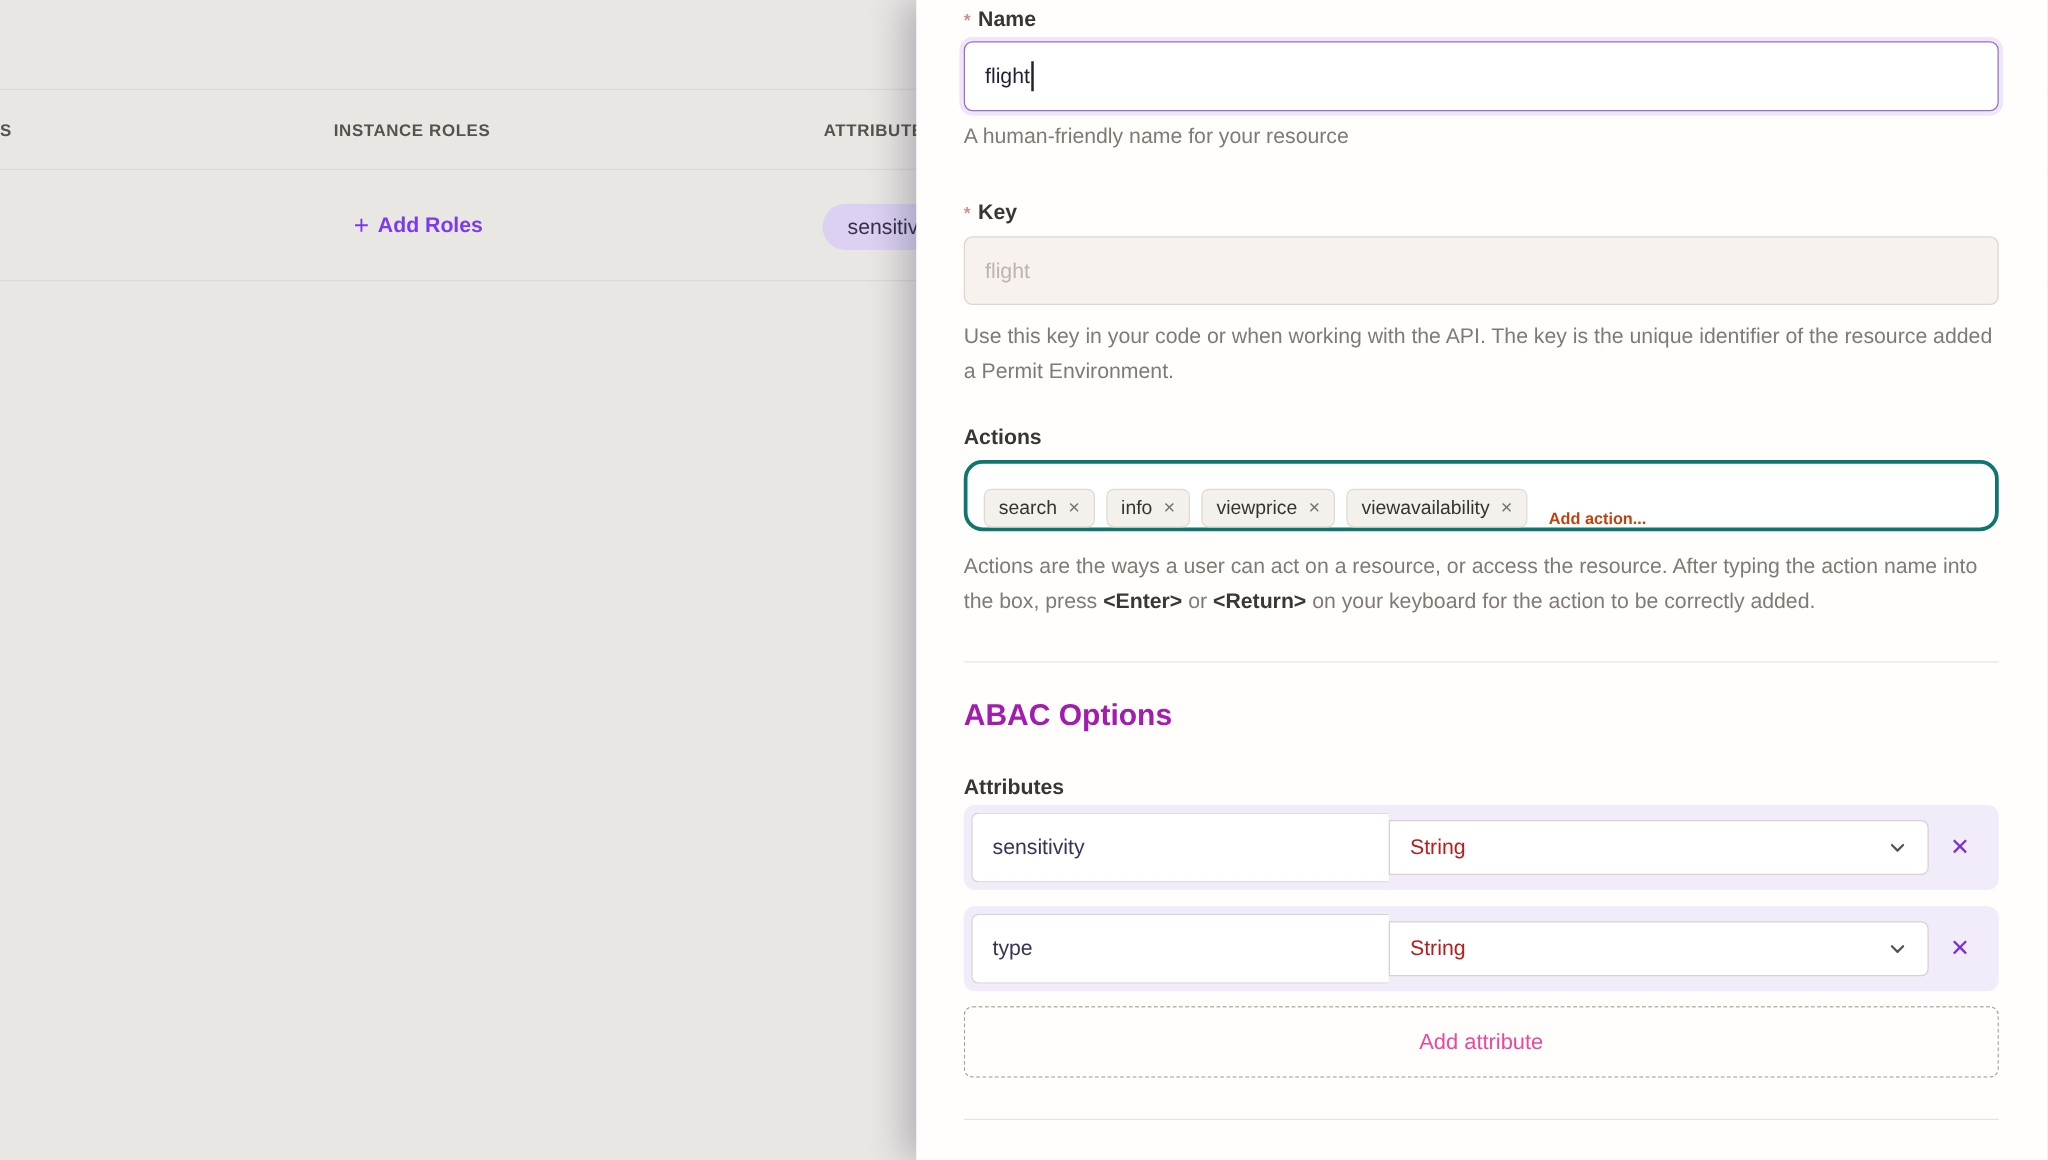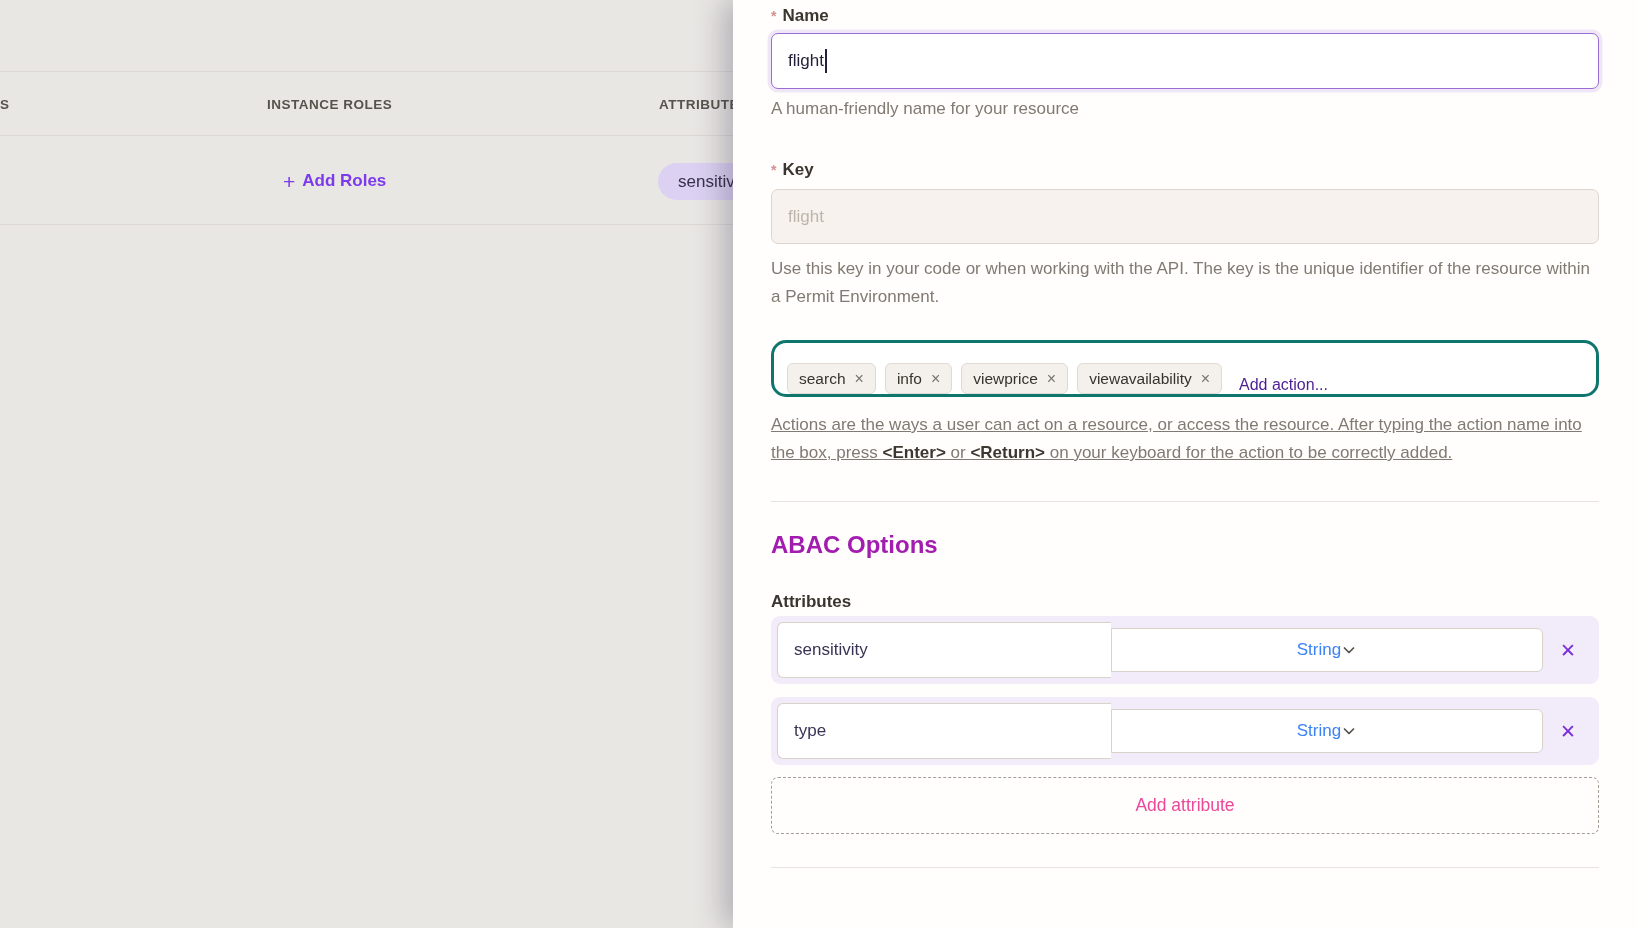--- a/index.html
+++ b/index.html
@@ -84,22 +84,22 @@
     margin-top: 8px; min-height: 57px; width: 100%;
     border: 3px solid #0f766e; border-radius: 15px; background: #fff;
     display: flex; align-items: flex-end; gap: 9px; padding: 0 13px;
   }
   .tag {
     height: 31px; background: #f4f0ec; border: 1px solid #e0dad3; border-radius: 6px;
     display: flex; align-items: center; gap: 9px; padding: 0 11px;
     font-size: 15.5px; color: #37332d; white-space: nowrap;
   }
   .tag .x { color: #77726a; font-size: 16px; cursor: pointer; line-height: 1; }
-  .actions-placeholder { color: #4c1d95; font-size: 16px; margin-left: 8px; }
-  .actions-helper { margin-top: 14px; text-decoration: underline; }
+  .actions-placeholder { color: #c2410c; font-size: 13px; margin-left: 8px; font-weight: bold; }
+  .actions-helper { margin-top: 14px; }
   .actions-helper b { color: #3c3831; font-weight: 700; }
 
   .divider { margin-top: 34px; border-top: 1px solid #e7e4e0; width: 100%; }
   .abac-heading { margin-top: 30px; font-size: 24px; font-weight: 700; color: #a21caf; line-height: 26px; }
   .attributes-label { margin-top: 34px; font-size: 17px; font-weight: 600; color: #3a362f; line-height: 20px; }
 
   .attr-row {
     margin-top: 13px; height: 68px; width: 100%;
     background: #f1ebfa; border-radius: 9px;
     display: flex; align-items: center; padding: 0 6px;
@@ -108,22 +108,22 @@
   .attr-name {
     height: 56px; width: 334px; background: #fff;
     border: 1px solid #d8d2cb; border-right: none;
     border-radius: 6px 0 0 6px;
     display: flex; align-items: center; padding: 0 16px;
     font-size: 17px; color: #3a3355;
   }
   .attr-type {
     height: 44px; width: 432px; background: #fff;
     border: 1px solid #d8d2cb; border-radius: 0 6px 6px 0;
-    display: flex; align-items: center; justify-content: center;
-    padding: 0 16px 0 16px; font-size: 17px; color: #3b82f6; cursor: pointer;
+    display: flex; align-items: center; justify-content: space-between;
+    padding: 0 16px 0 16px; font-size: 17px; color: #b91c1c; cursor: pointer;
   }
   .attr-remove {
     flex: 1; display: flex; align-items: center; justify-content: center;
     color: #7b2fd6; font-size: 19px; font-weight: 700; cursor: pointer;
   }
   .chev { width: 16px; height: 16px; display: block; }
 
   .add-attr-btn {
     margin-top: 12px; height: 57px; width: 100%;
     border: 1.5px dashed #a39e96; border-radius: 7px; background: transparent;
@@ -161,24 +161,27 @@
     <span class="caret"></span>
   </div>
   <div class="helper helper-1line">A human-friendly name for your resource</div>
 
   <div class="key-group">
     <div class="field-label">
       <span class="req">*</span>
       <span>Key</span>
     </div>
     <input class="key-input" disabled="" placeholder="flight" style="">
-    <div class="helper key-helper">Use this key in your code or when working with the API. The key is the unique identifier of the resource within a Permit Environment.</div>
+    <div class="helper key-helper">Use this key in your code or when working with the API. The key is the unique identifier of the resource added a Permit Environment.</div>
   </div>
 
   <div class="actions-group">
+    <div class="field-label">
+      <span>Actions</span>
+    </div>
     <div class="actions-box">
       <span class="tag">
         <span>search</span>
         <span class="x">×</span>
       </span>
       <span class="tag">
         <span>info</span>
         <span class="x">×</span>
       </span>
       <span class="tag">

